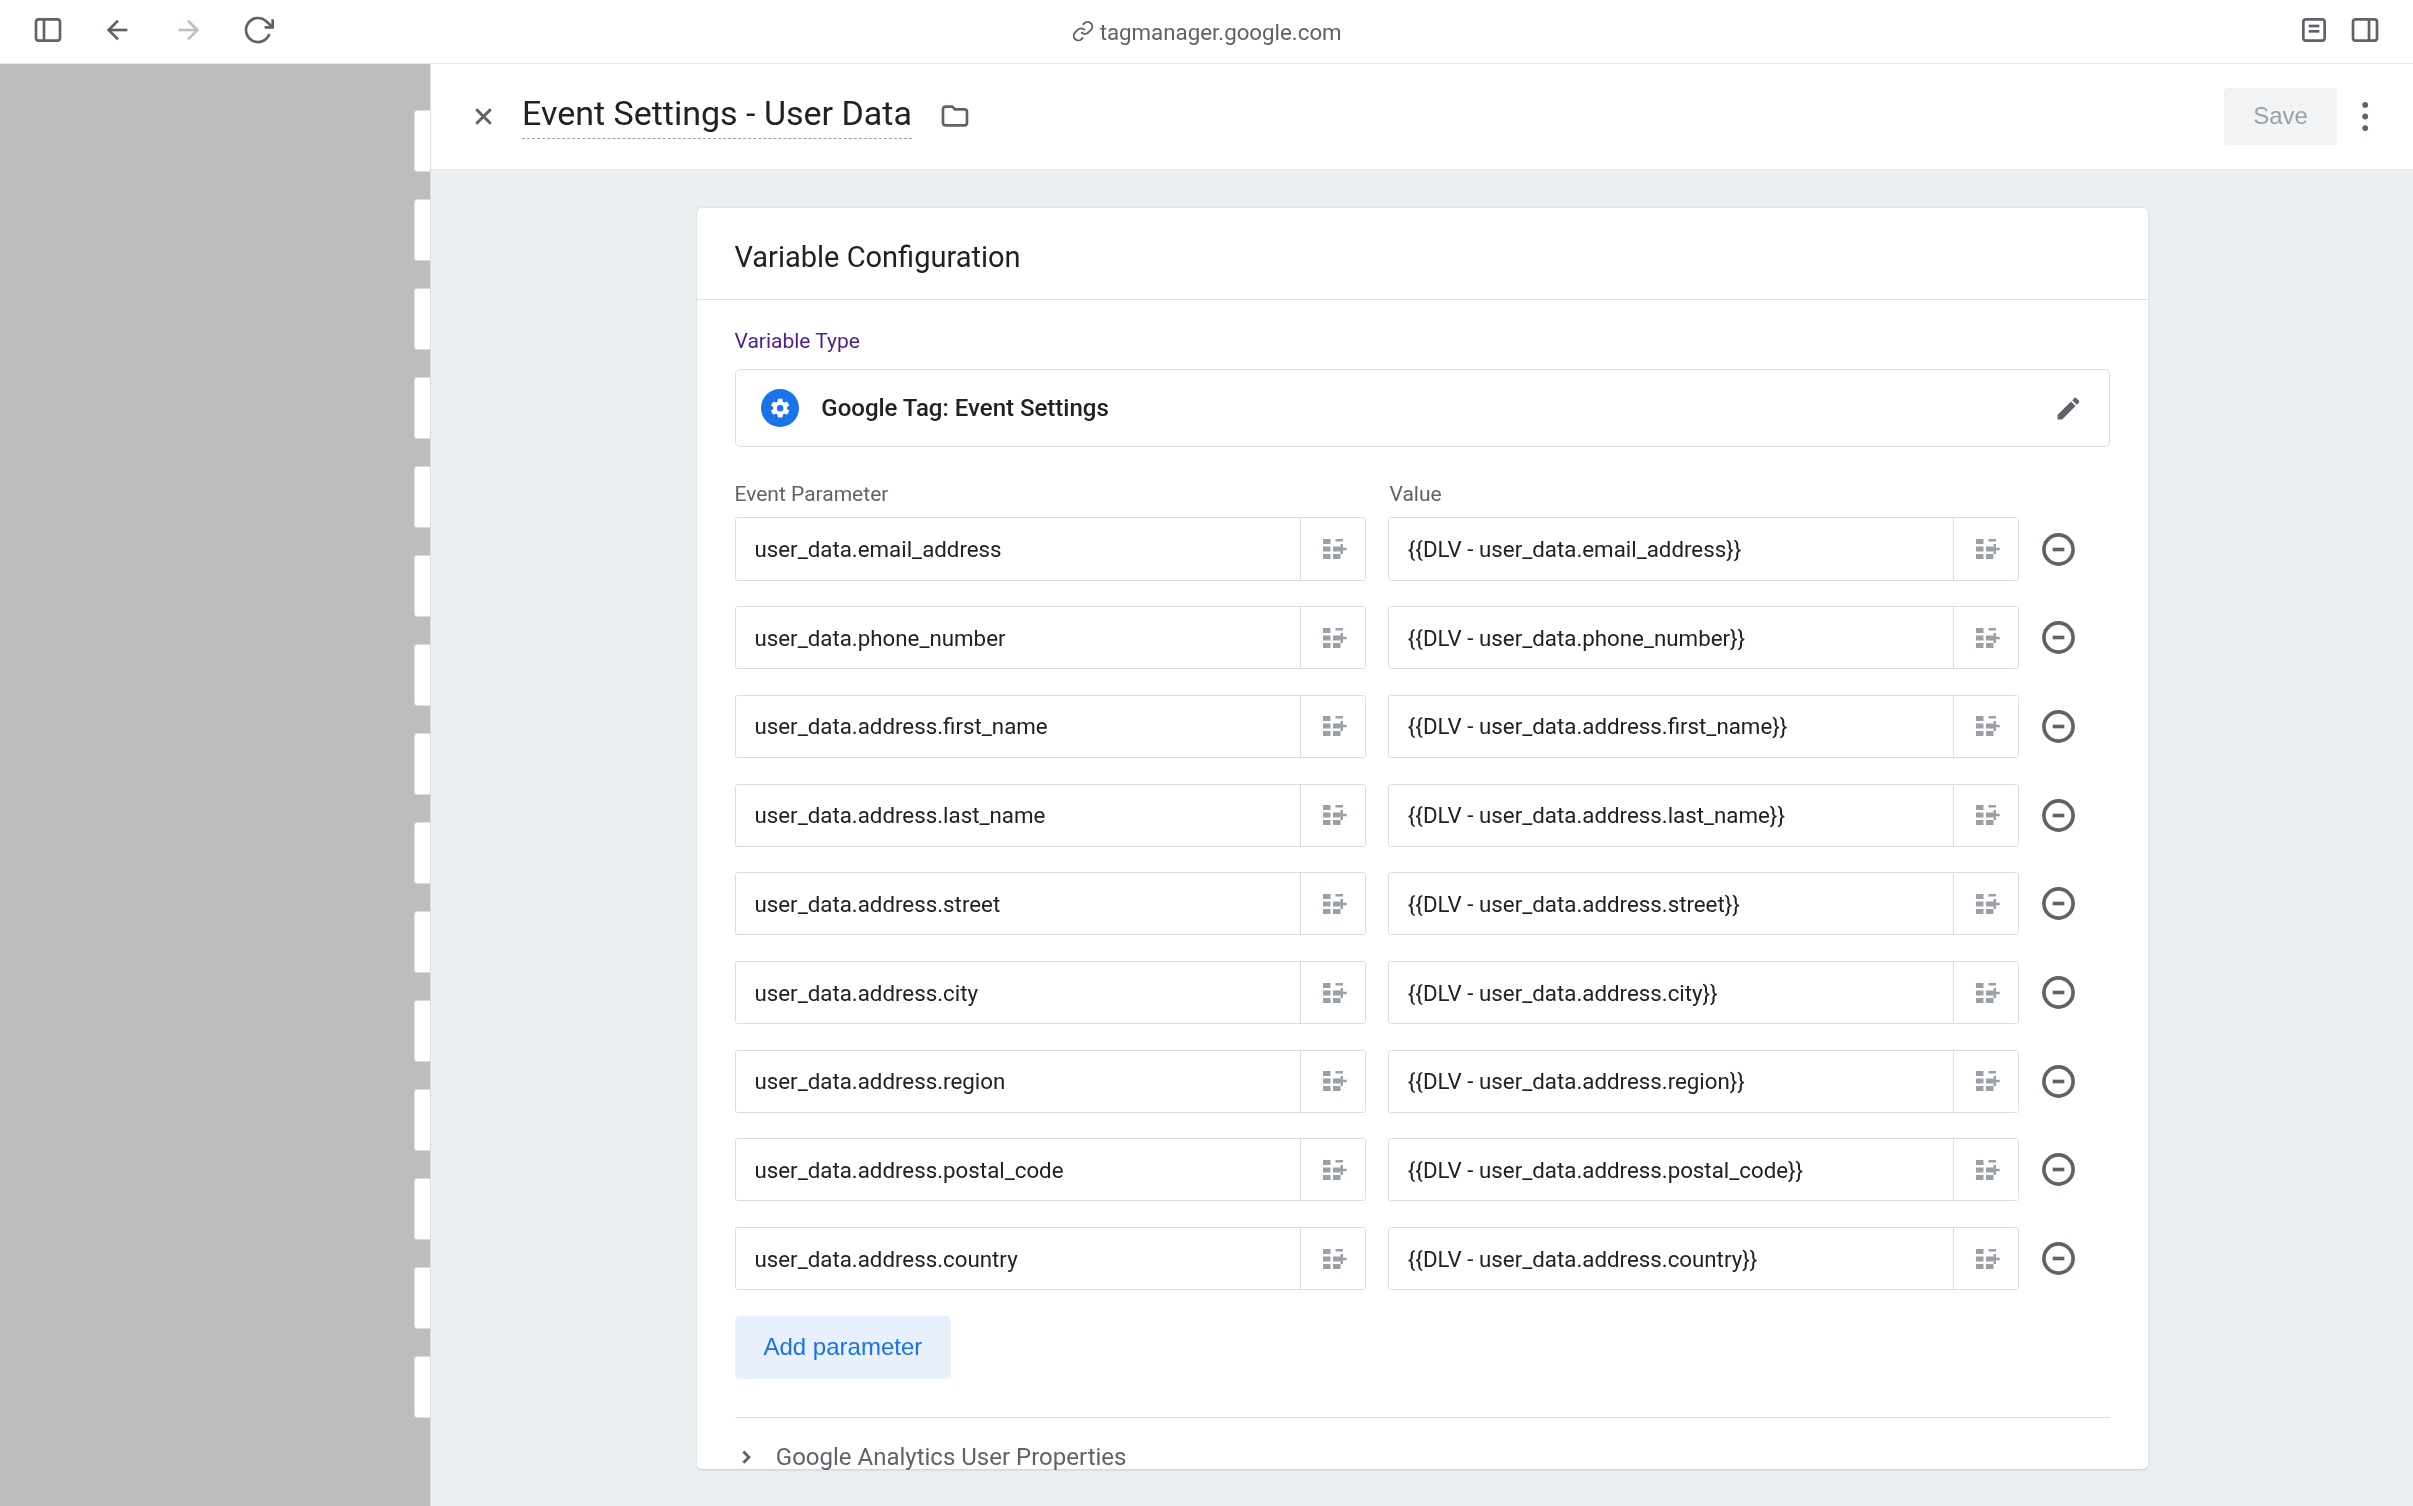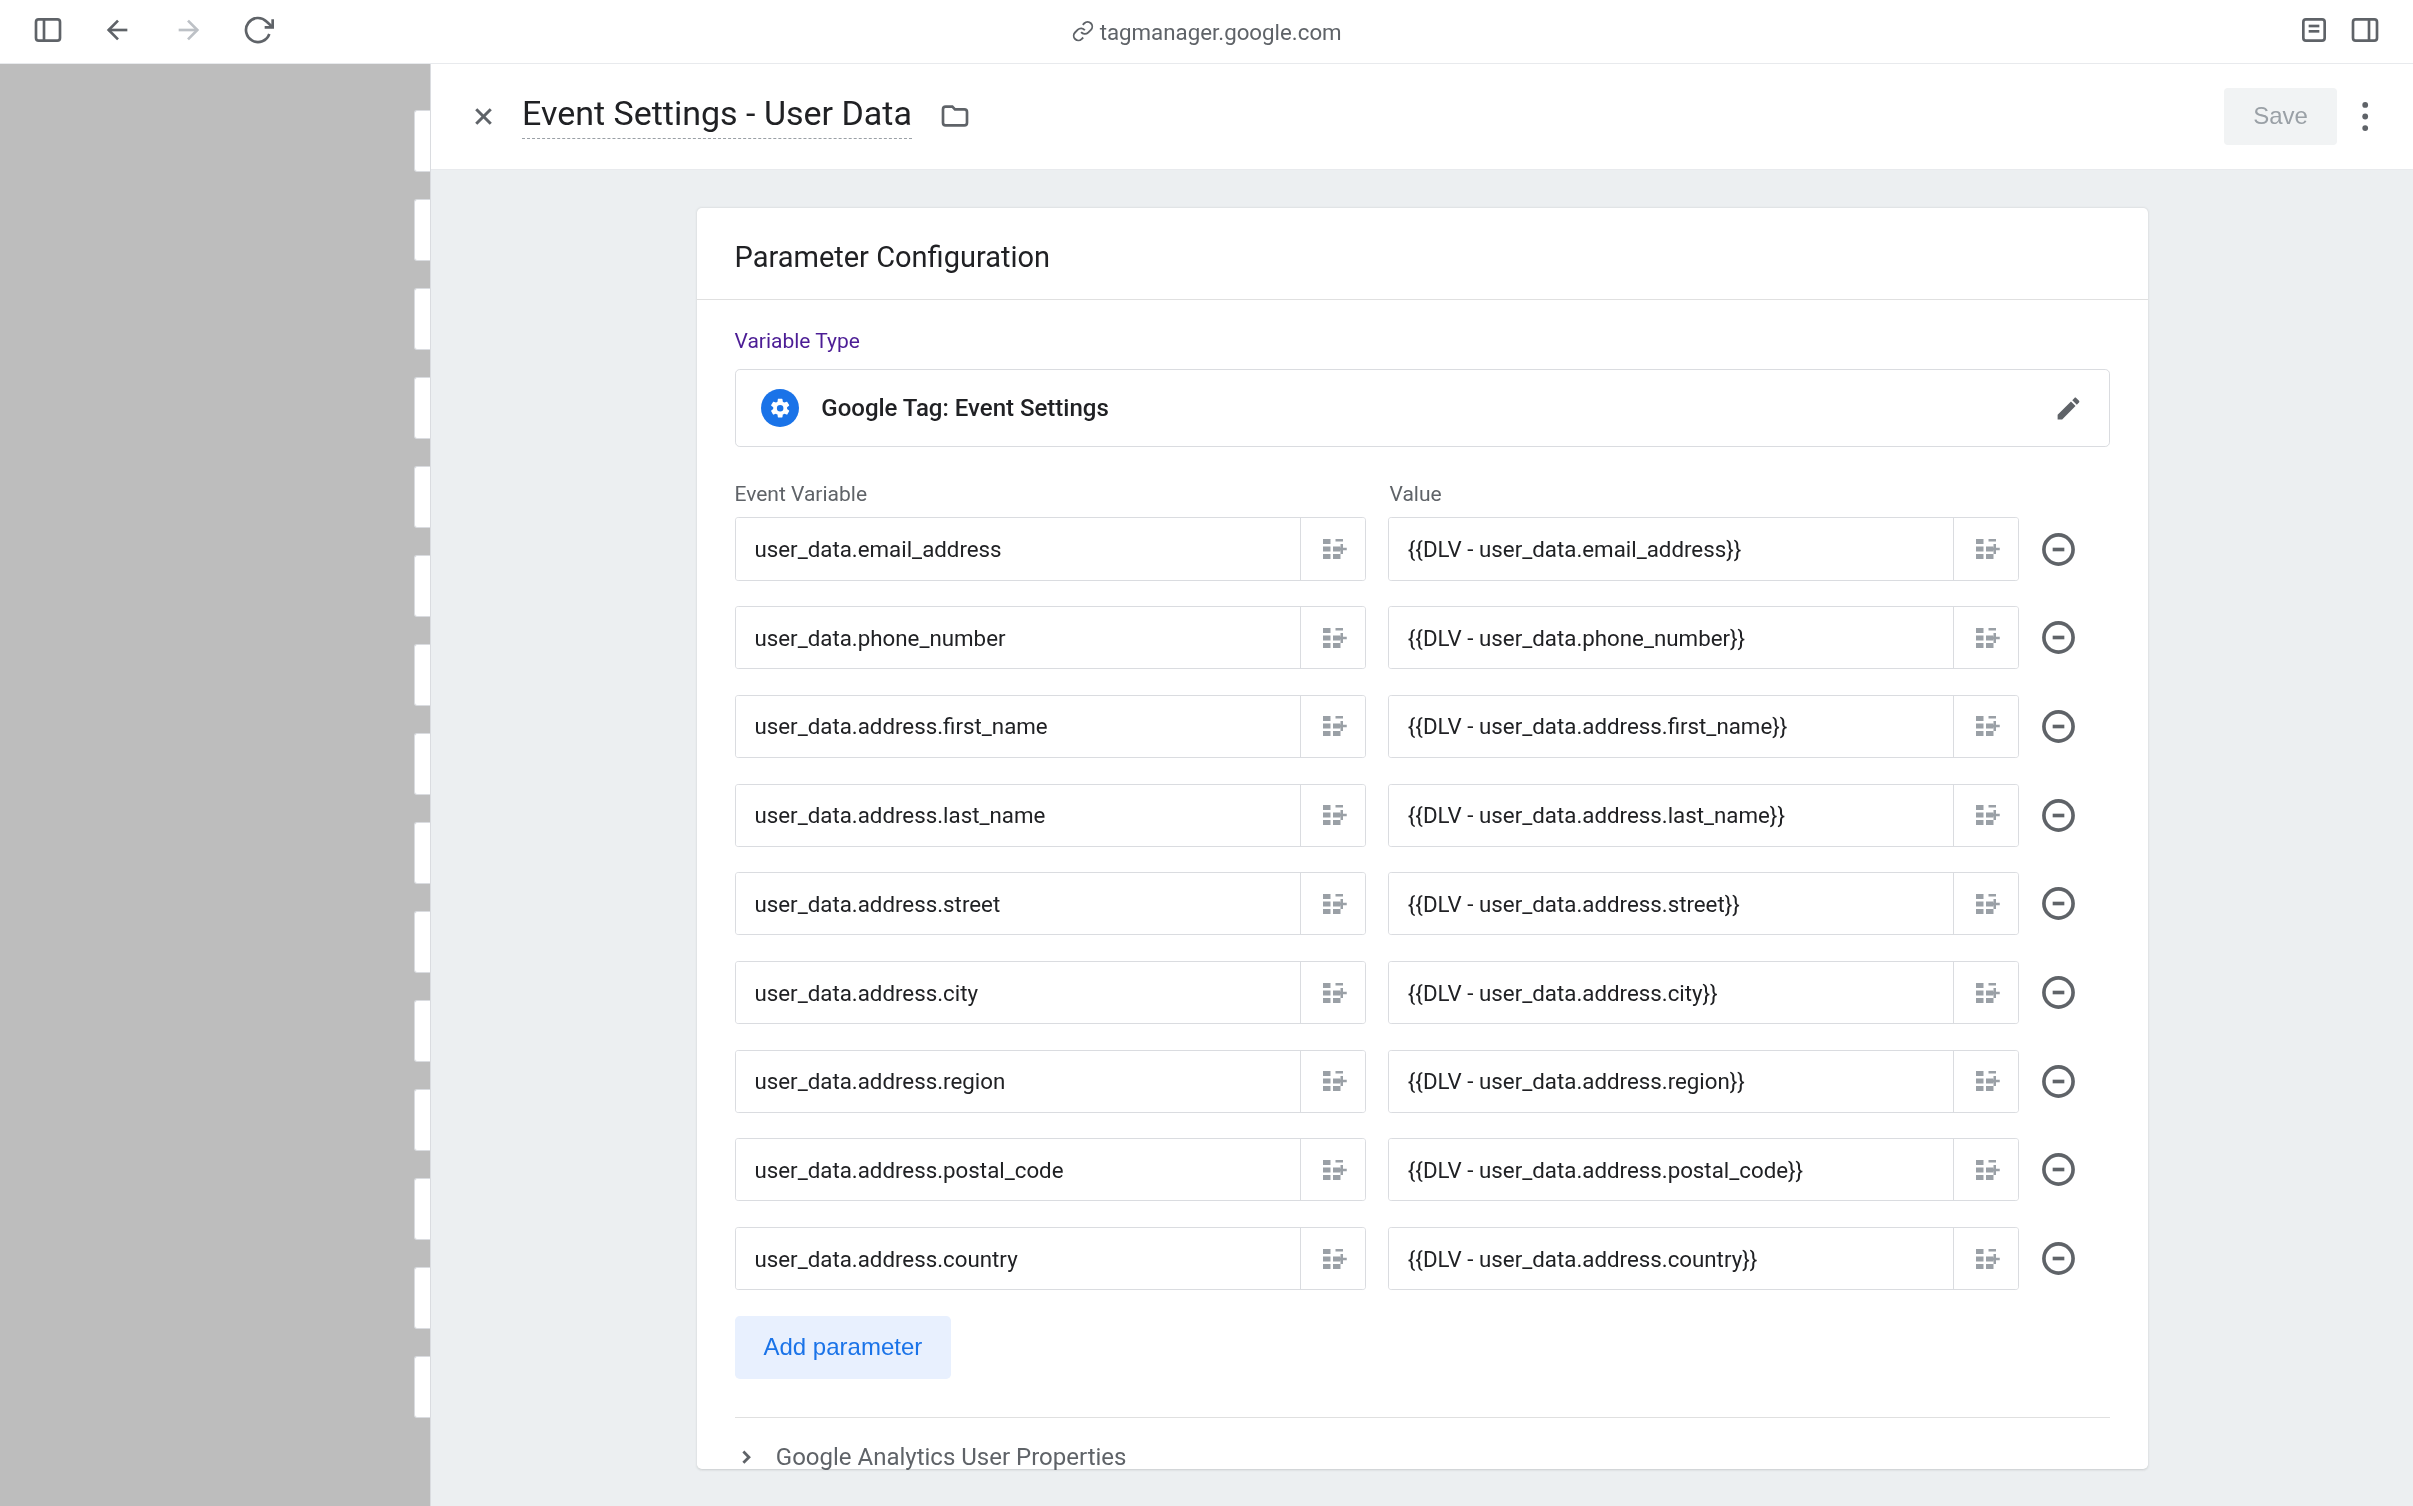--- a/index.html
+++ b/index.html
@@ -192,40 +192,40 @@
               <circle cx="2" cy="2" r="2" fill="#5f6368"></circle>
               <circle cx="2" cy="10" r="2" fill="#5f6368"></circle>
               <circle cx="2" cy="18" r="2" fill="#5f6368"></circle>
             </svg>
         </span>
       </div>
     </div>
 
     <div class="panel-body">
       <div class="config-card">
-        <div class="card-header">Parameter Configuration</div>
+        <div class="card-header">Variable Configuration</div>
         <div class="card-body">
           <div class="subtle-label">Variable Type</div>
           
           <div class="type-row">
             <span class="type-icon">
               <svg viewBox="0 0 24 24">
                   <path d="M12 15.5A3.5 3.5 0 0 1 8.5 12A3.5 3.5 0 0 1 12 8.5a3.5 3.5 0 0 1 3.5 3.5a3.5 3.5 0 0 1-3.5 3.5m7.43-2.53c.04-.32.07-.64.07-.97c0-.33-.03-.66-.07-1l2.11-1.63c.19-.15.24-.42.12-.64l-2-3.46c-.12-.22-.39-.31-.61-.22l-2.49 1c-.52-.39-1.06-.73-1.69-.98l-.37-2.65A.506.506 0 0 0 14 2h-4c-.25 0-.46.18-.5.42l-.37 2.65c-.63.25-1.17.59-1.69.98l-2.49-1c-.22-.09-.49 0-.61.22l-2 3.46c-.13.22-.07.49.12.64L4.57 11c-.04.34-.07.67-.07 1c0 .33.03.65.07.97l-2.11 1.66c-.19.15-.25.42-.12.64l2 3.46c.12.22.39.3.61.22l2.49-1.01c.52.4 1.06.74 1.69.99l.37 2.65c.04.24.25.42.5.42h4c.25 0 .46-.18.5-.42l.37-2.65c.63-.26 1.17-.59 1.69-.99l2.49 1.01c.22.08.49 0 .61-.22l2-3.46c.12-.22.07-.49-.12-.64l-2.11-1.66Z"></path>
                 </svg>
             </span>
             <span class="type-label">Google Tag: Event Settings</span>
             <span class="edit-icon">
               <svg viewBox="0 0 24 24">
                   <path d="M3 17.25V21h3.75L17.81 9.94l-3.75-3.75L3 17.25zM20.71 7.04c.39-.39.39-1.02 0-1.41l-2.34-2.34c-.39-.39-1.02-.39-1.41 0l-1.83 1.83 3.75 3.75 1.83-1.83z"></path>
                 </svg>
             </span>
           </div>
           
           <div class="param-header">
-            <div class="param-header-col">Event Variable</div>
+            <div class="param-header-col">Event Parameter</div>
             <div class="param-header-col">Value</div>
           </div>
           
           <div class="param-rows" id="param-rows-container">
   <div class="param-row">
     <div class="input-group name">
       <input class="param-input" value="user_data.email_address" style="">
       <button class="var-btn">
         <svg viewBox="0 0 24 24">
                       <path d="M4 8h6V4H4v4zm0 12h6v-4H4v4zm8 0h6v-4h-6v4zm2-18v4h6V4h-6zM4 14h6v-4H4v4zm8 0h6v-4h-6v4z" fill="#9aa0a6"></path>

